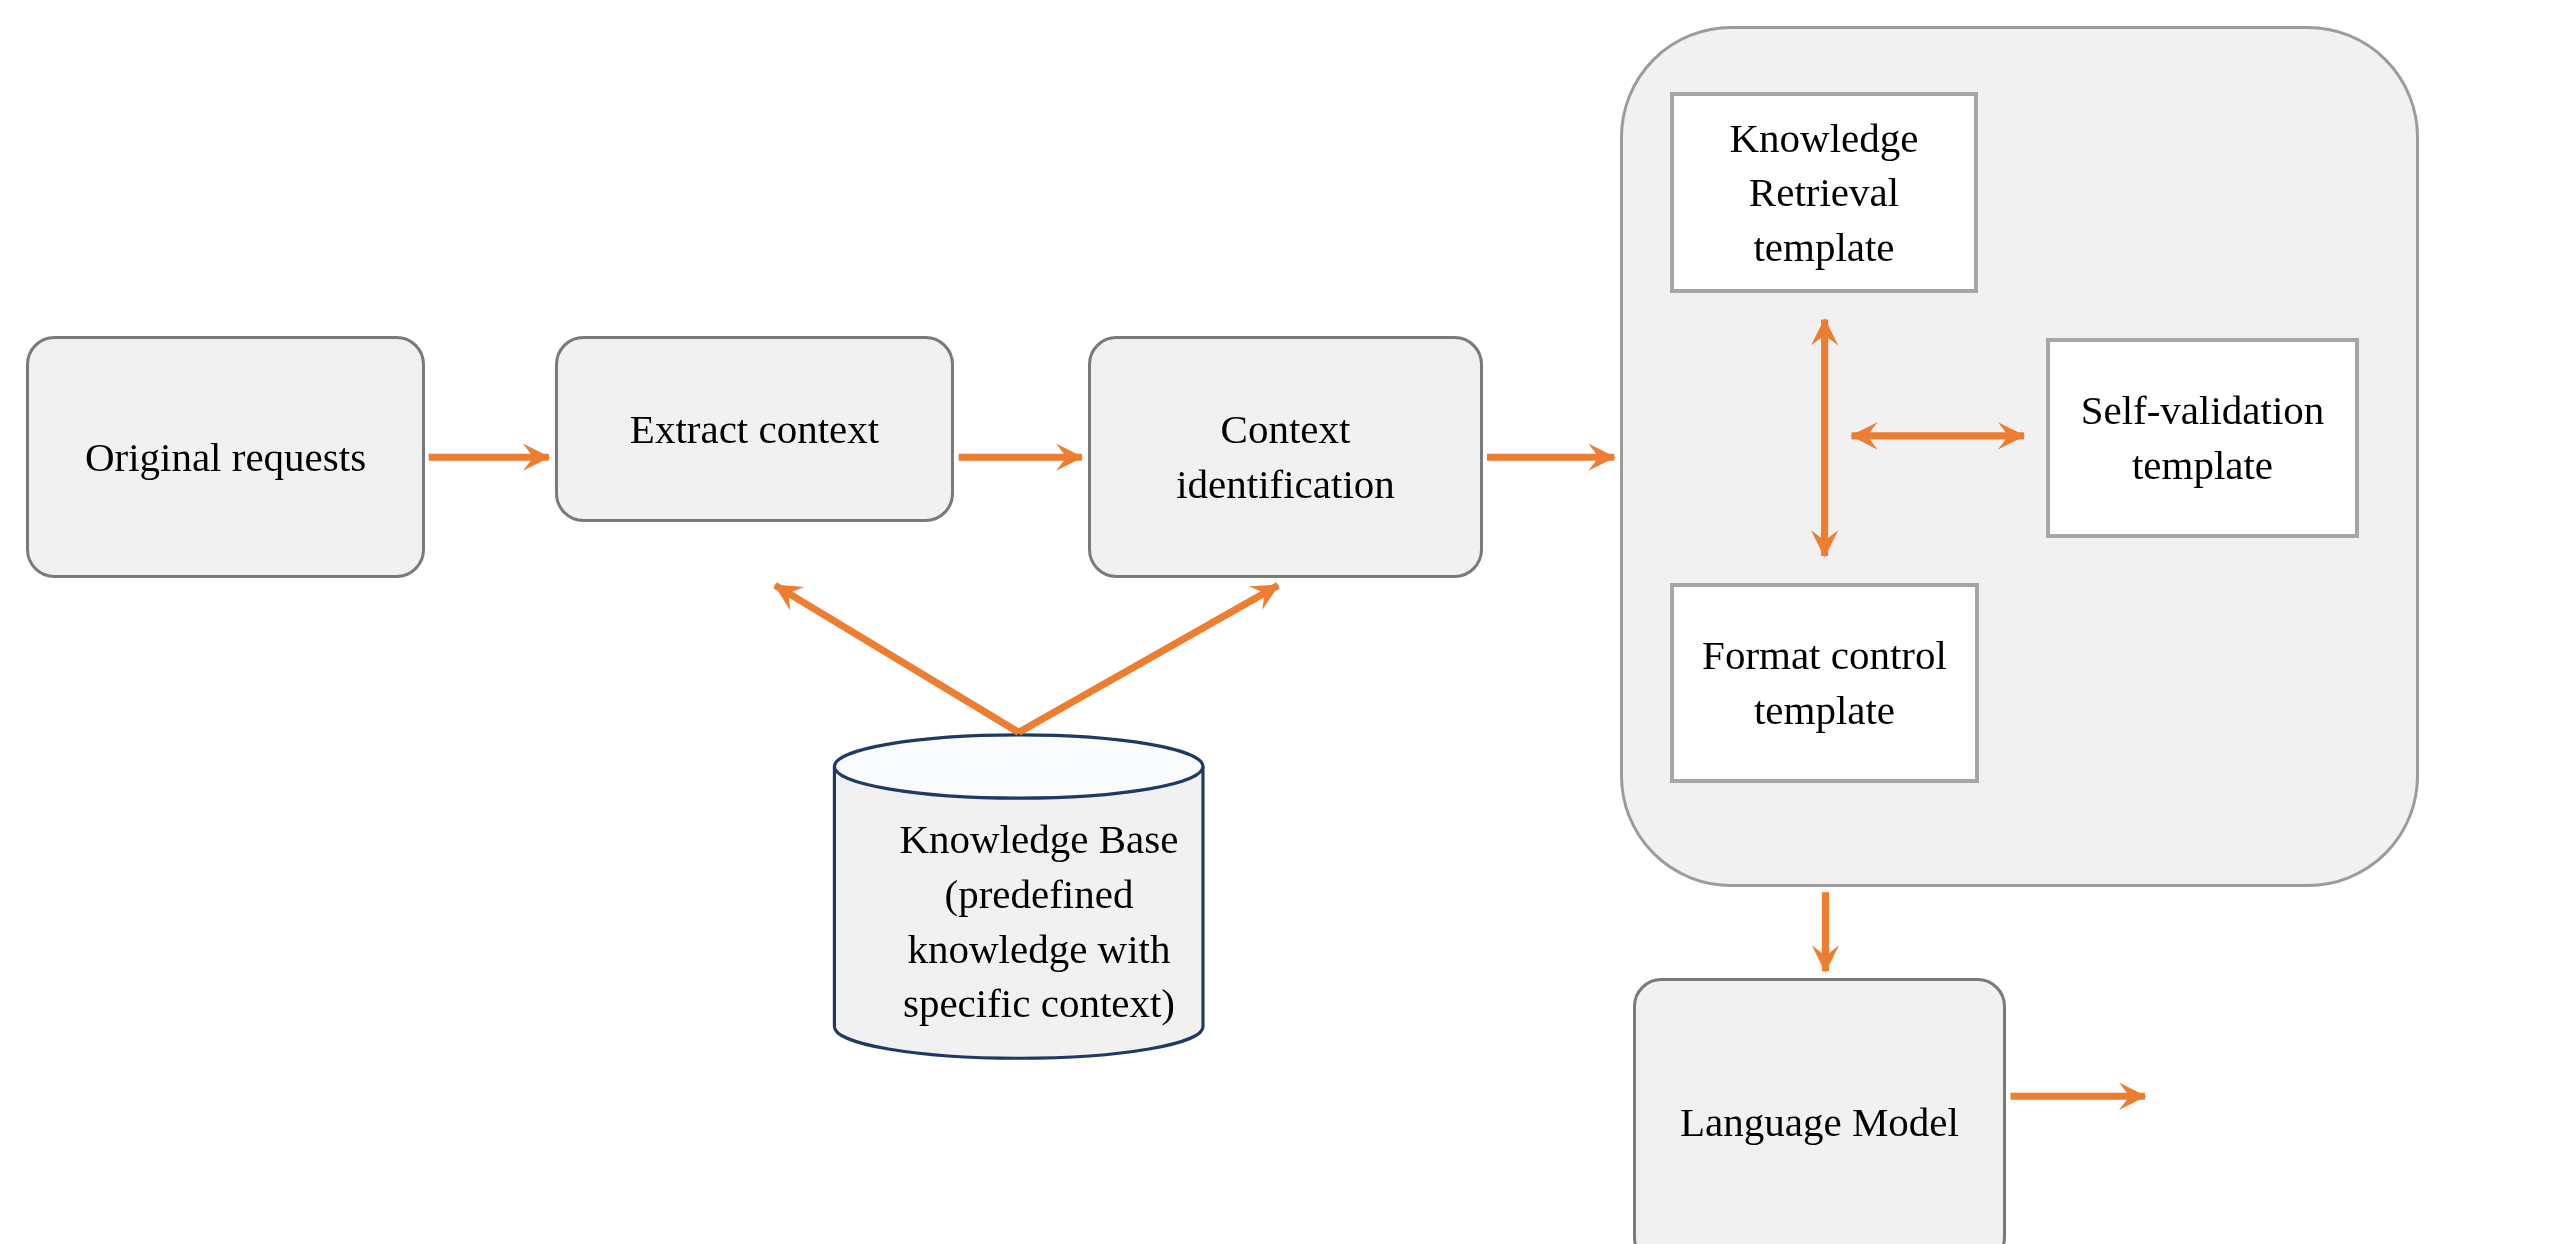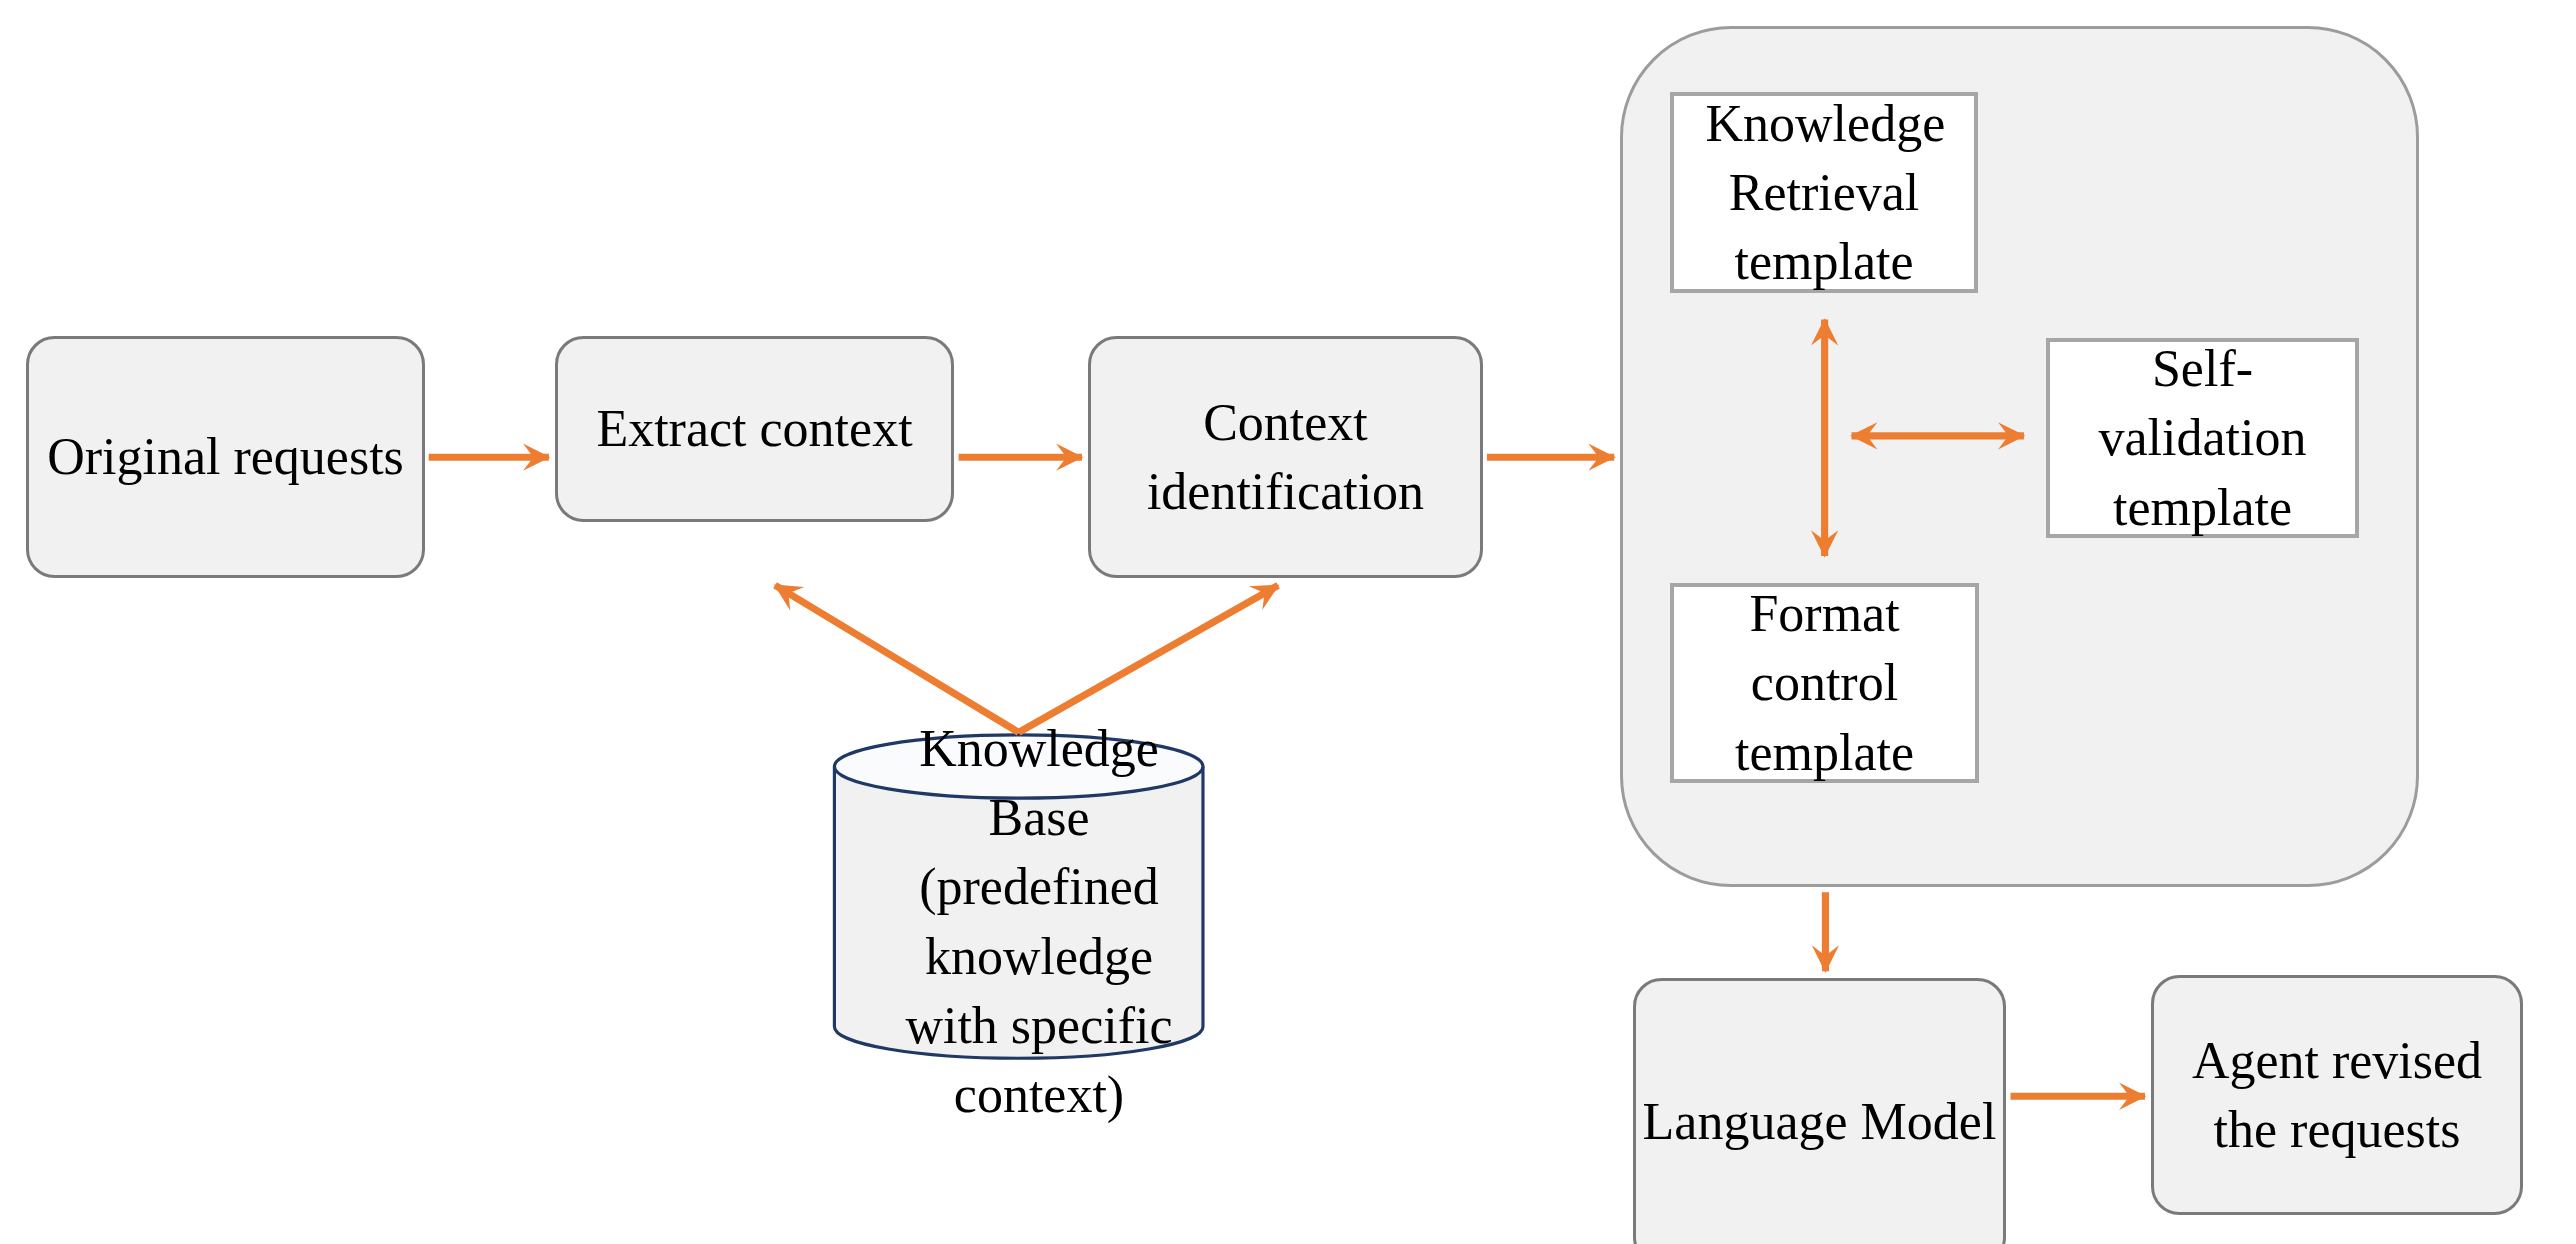--- a/index.html
+++ b/index.html
@@ -9,21 +9,21 @@
     background:#ffffff;
     font-family:"Liberation Serif","DejaVu Serif",serif;
     color:#000;
     overflow:hidden;
   }
   
   .node{
     position:absolute;
     display:flex;align-items:center;justify-content:center;
     text-align:center;
-    font-size:52px;line-height:1.33;
+    font-size:41px;line-height:1.33;
     box-sizing:border-box;
   }
   .round-box{
     background:var(--node-fill);
     border:3.2px solid var(--node-border);
     border-radius:28.5px;
   }
   .container-box{
     position:absolute;
     background:var(--container-fill);
@@ -93,23 +93,20 @@
   </div>
 
   <div class="node template-box n-formatctl">
     <span class="label">Format control template</span>
   </div>
 
   <div class="node round-box n-langmodel">
     <span class="label">Language Model</span>
   </div>
 
-  <div class="node round-box n-agent">
-    <span class="label">Agent revised the requests</span>
-  </div>
 
   <svg class="overlay" viewBox="0 0 3257 1574" xmlns="http://www.w3.org/2000/svg">
     <defs>
       <marker id="ah" viewBox="0 0 12 12" refX="10.5" refY="6" markerWidth="4.6" markerHeight="4.6" orient="auto" markerUnits="strokeWidth">
         <path class="arrowhead" d="M1,1 L11,6 L1,11 L4.8,6 Z"></path>
       </marker>
       <marker id="ahs" viewBox="0 0 12 12" refX="10.5" refY="6" markerWidth="4.6" markerHeight="4.6" orient="auto-start-reverse" markerUnits="strokeWidth">
         <path class="arrowhead" d="M1,1 L11,6 L1,11 L4.8,6 Z"></path>
       </marker>
     </defs>

